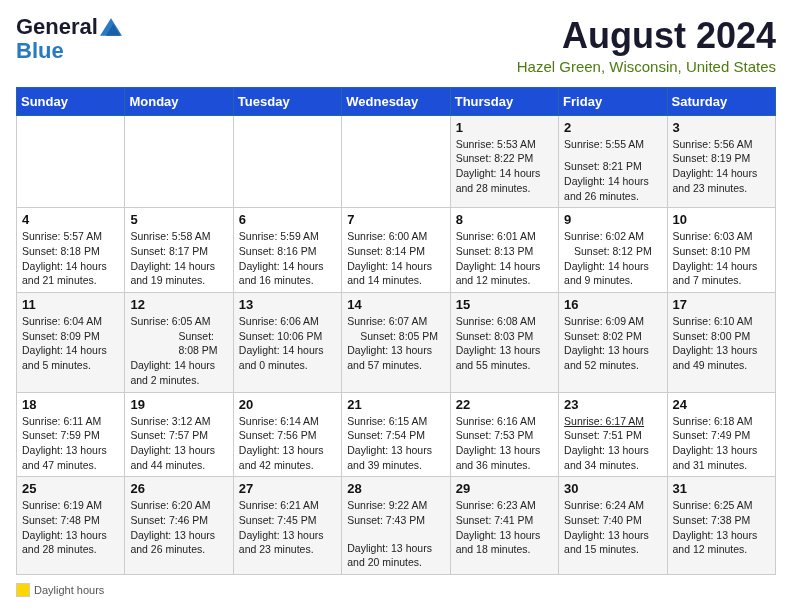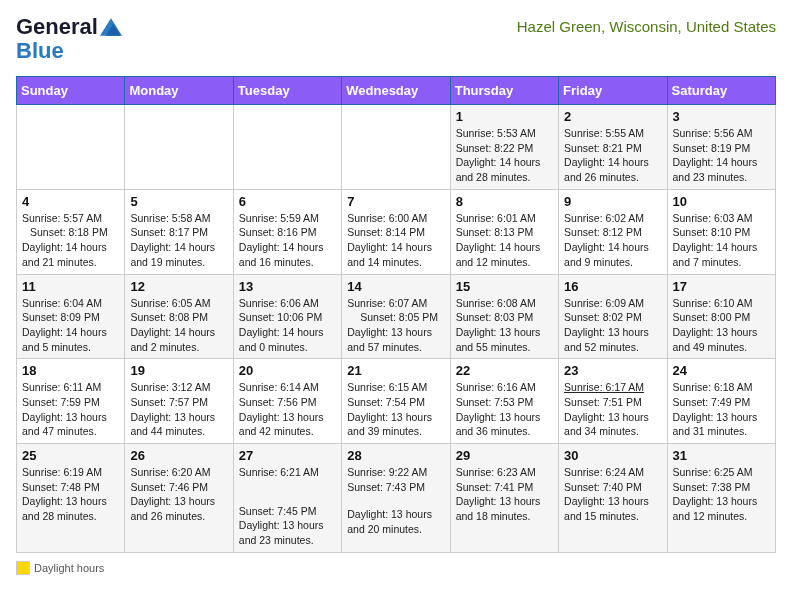--- a/index.html
+++ b/index.html
@@ -49,21 +49,21 @@
       font-size: 15px;
       color: #4d7c0f;
       margin-top: 2px;
     }
     .calendar {
       width: 100%;
       border-collapse: collapse;
       font-size: 11px;
     }
     .calendar th {
-      background: #8b5cf6;
+      background: #1d4ed8;
       color: #fff;
       padding: 6px 4px;
       text-align: left;
       font-size: 13px;
       font-weight: bold;
       border: 1px solid #2166a8;
     }
     .calendar td {
       border: 1px solid #ccc;
       vertical-align: top;
@@ -124,20 +124,21 @@
       <svg class="logo-icon" viewBox="0 0 30 24" xmlns="http://www.w3.org/2000/svg">
         <polygon points="0,24 15,0 30,24" fill="#2979c4"></polygon>
         <polygon points="8,24 18,8 28,24" fill="#1a5fa8"></polygon>
       </svg>
     </div>
     <div style="display:flex; align-items:center;">
       <span class="logo-blue" style="color:#2979c4; font-size:22px; font-weight:bold;">Blue</span>
     </div>
   </div>
   <div class="title-block">
+    <div class="month-title">August 2024</div>
     <div class="location">Hazel Green, Wisconsin, United States</div>
   </div>
 </div>
 
 <table class="calendar">
   <thead>
     <tr>
     <th>Sunday</th>
         <th>Monday</th>
         <th>Tuesday</th>
@@ -158,39 +159,39 @@
           <div class="day-info">
             <span style="display: block;">Sunrise: 5:53 AM</span>
             <span style="display: block;">Sunset: 8:22 PM</span>
             <span style="display: block;">Daylight: 14 hours and 28 minutes.</span>
           </div>
         </td>
         <td>
           <span class="day-num">2</span>
           <div class="day-info">
             <span style="display: block;">Sunrise: 5:55 AM</span>
-            <span style="display: block;">Sunset: 8:21 PM</span>
+            <span style="display: block; margin-top: 8px;">Sunset: 8:21 PM</span>
             <span style="display: block;">Daylight: 14 hours and 26 minutes.</span>
           </div>
         </td>
         <td>
           <span class="day-num">3</span>
           <div class="day-info">
             <span style="display: block;">Sunrise: 5:56 AM</span>
             <span style="display: block;">Sunset: 8:19 PM</span>
             <span style="display: block;">Daylight: 14 hours and 23 minutes.</span>
           </div>
         </td>
       </tr>
       <tr>
         <td>
           <span class="day-num">4</span>
           <div class="day-info">
             <span style="display: block;">Sunrise: 5:57 AM</span>
-            <span style="display: block; margin-left: 8px;">Sunset: 8:18 PM</span>
+            <span style="display: block;">Sunset: 8:18 PM</span>
             <span style="display: block;">Daylight: 14 hours and 21 minutes.</span>
           </div>
         </td>
         <td>
           <span class="day-num">5</span>
           <div class="day-info">
             <span style="display: block;">Sunrise: 5:58 AM</span>
             <span style="display: block;">Sunset: 8:17 PM</span>
             <span style="display: block;">Daylight: 14 hours and 19 minutes.</span>
           </div>
@@ -216,21 +217,21 @@
           <div class="day-info">
             <span style="display: block;">Sunrise: 6:01 AM</span>
             <span style="display: block;">Sunset: 8:13 PM</span>
             <span style="display: block;">Daylight: 14 hours and 12 minutes.</span>
           </div>
         </td>
         <td>
           <span class="day-num">9</span>
           <div class="day-info">
             <span style="display: block;">Sunrise: 6:02 AM</span>
-            <span style="display: block;">Sunset: 8:12 PM</span>
+            <span style="display: block; text-align: center;">Sunset: 8:12 PM</span>
             <span style="display: block;">Daylight: 14 hours and 9 minutes.</span>
           </div>
         </td>
         <td>
           <span class="day-num">10</span>
           <div class="day-info">
             <span style="display: block;">Sunrise: 6:03 AM</span>
             <span style="display: block;">Sunset: 8:10 PM</span>
             <span style="display: block;">Daylight: 14 hours and 7 minutes.</span>
           </div>
@@ -242,21 +243,21 @@
           <div class="day-info">
             <span style="display: block;">Sunrise: 6:04 AM</span>
             <span style="display: block;">Sunset: 8:09 PM</span>
             <span style="display: block;">Daylight: 14 hours and 5 minutes.</span>
           </div>
         </td>
         <td>
           <span class="day-num">12</span>
           <div class="day-info">
             <span style="display: block;">Sunrise: 6:05 AM</span>
-            <span style="display: block;">Sunset: 8:08 PM</span>
+            <span style="display: block; margin-left: 48px;">Sunset: 8:08 PM</span>
             <span style="display: block;">Daylight: 14 hours and 2 minutes.</span>
           </div>
         </td>
         <td>
           <span class="day-num">13</span>
           <div class="day-info">
             <span style="display: block;">Sunrise: 6:06 AM</span>
             <span style="display: block;">Sunset: 10:06 PM</span>
             <span style="display: block;">Daylight: 14 hours and 0 minutes.</span>
           </div>
@@ -366,21 +367,21 @@
           <div class="day-info">
             <span style="display: block;">Sunrise: 6:20 AM</span>
             <span style="display: block;">Sunset: 7:46 PM</span>
             <span style="display: block;">Daylight: 13 hours and 26 minutes.</span>
           </div>
         </td>
         <td>
           <span class="day-num">27</span>
           <div class="day-info">
             <span style="display: block;">Sunrise: 6:21 AM</span>
-            <span style="display: block; margin-top: 24px;">Sunset: 7:45 PM</span>
+            <span style="display: block;">Sunset: 7:45 PM</span>
             <span style="display: block;">Daylight: 13 hours and 23 minutes.</span>
           </div>
         </td>
         <td>
           <span class="day-num">28</span>
           <div class="day-info">
             <span style="display: block;">Sunrise: 9:22 AM</span>
             <span style="display: block;">Sunset: 7:43 PM</span>
             <span style="display: block; margin-top: 13px;">Daylight: 13 hours and 20 minutes.</span>
           </div>

